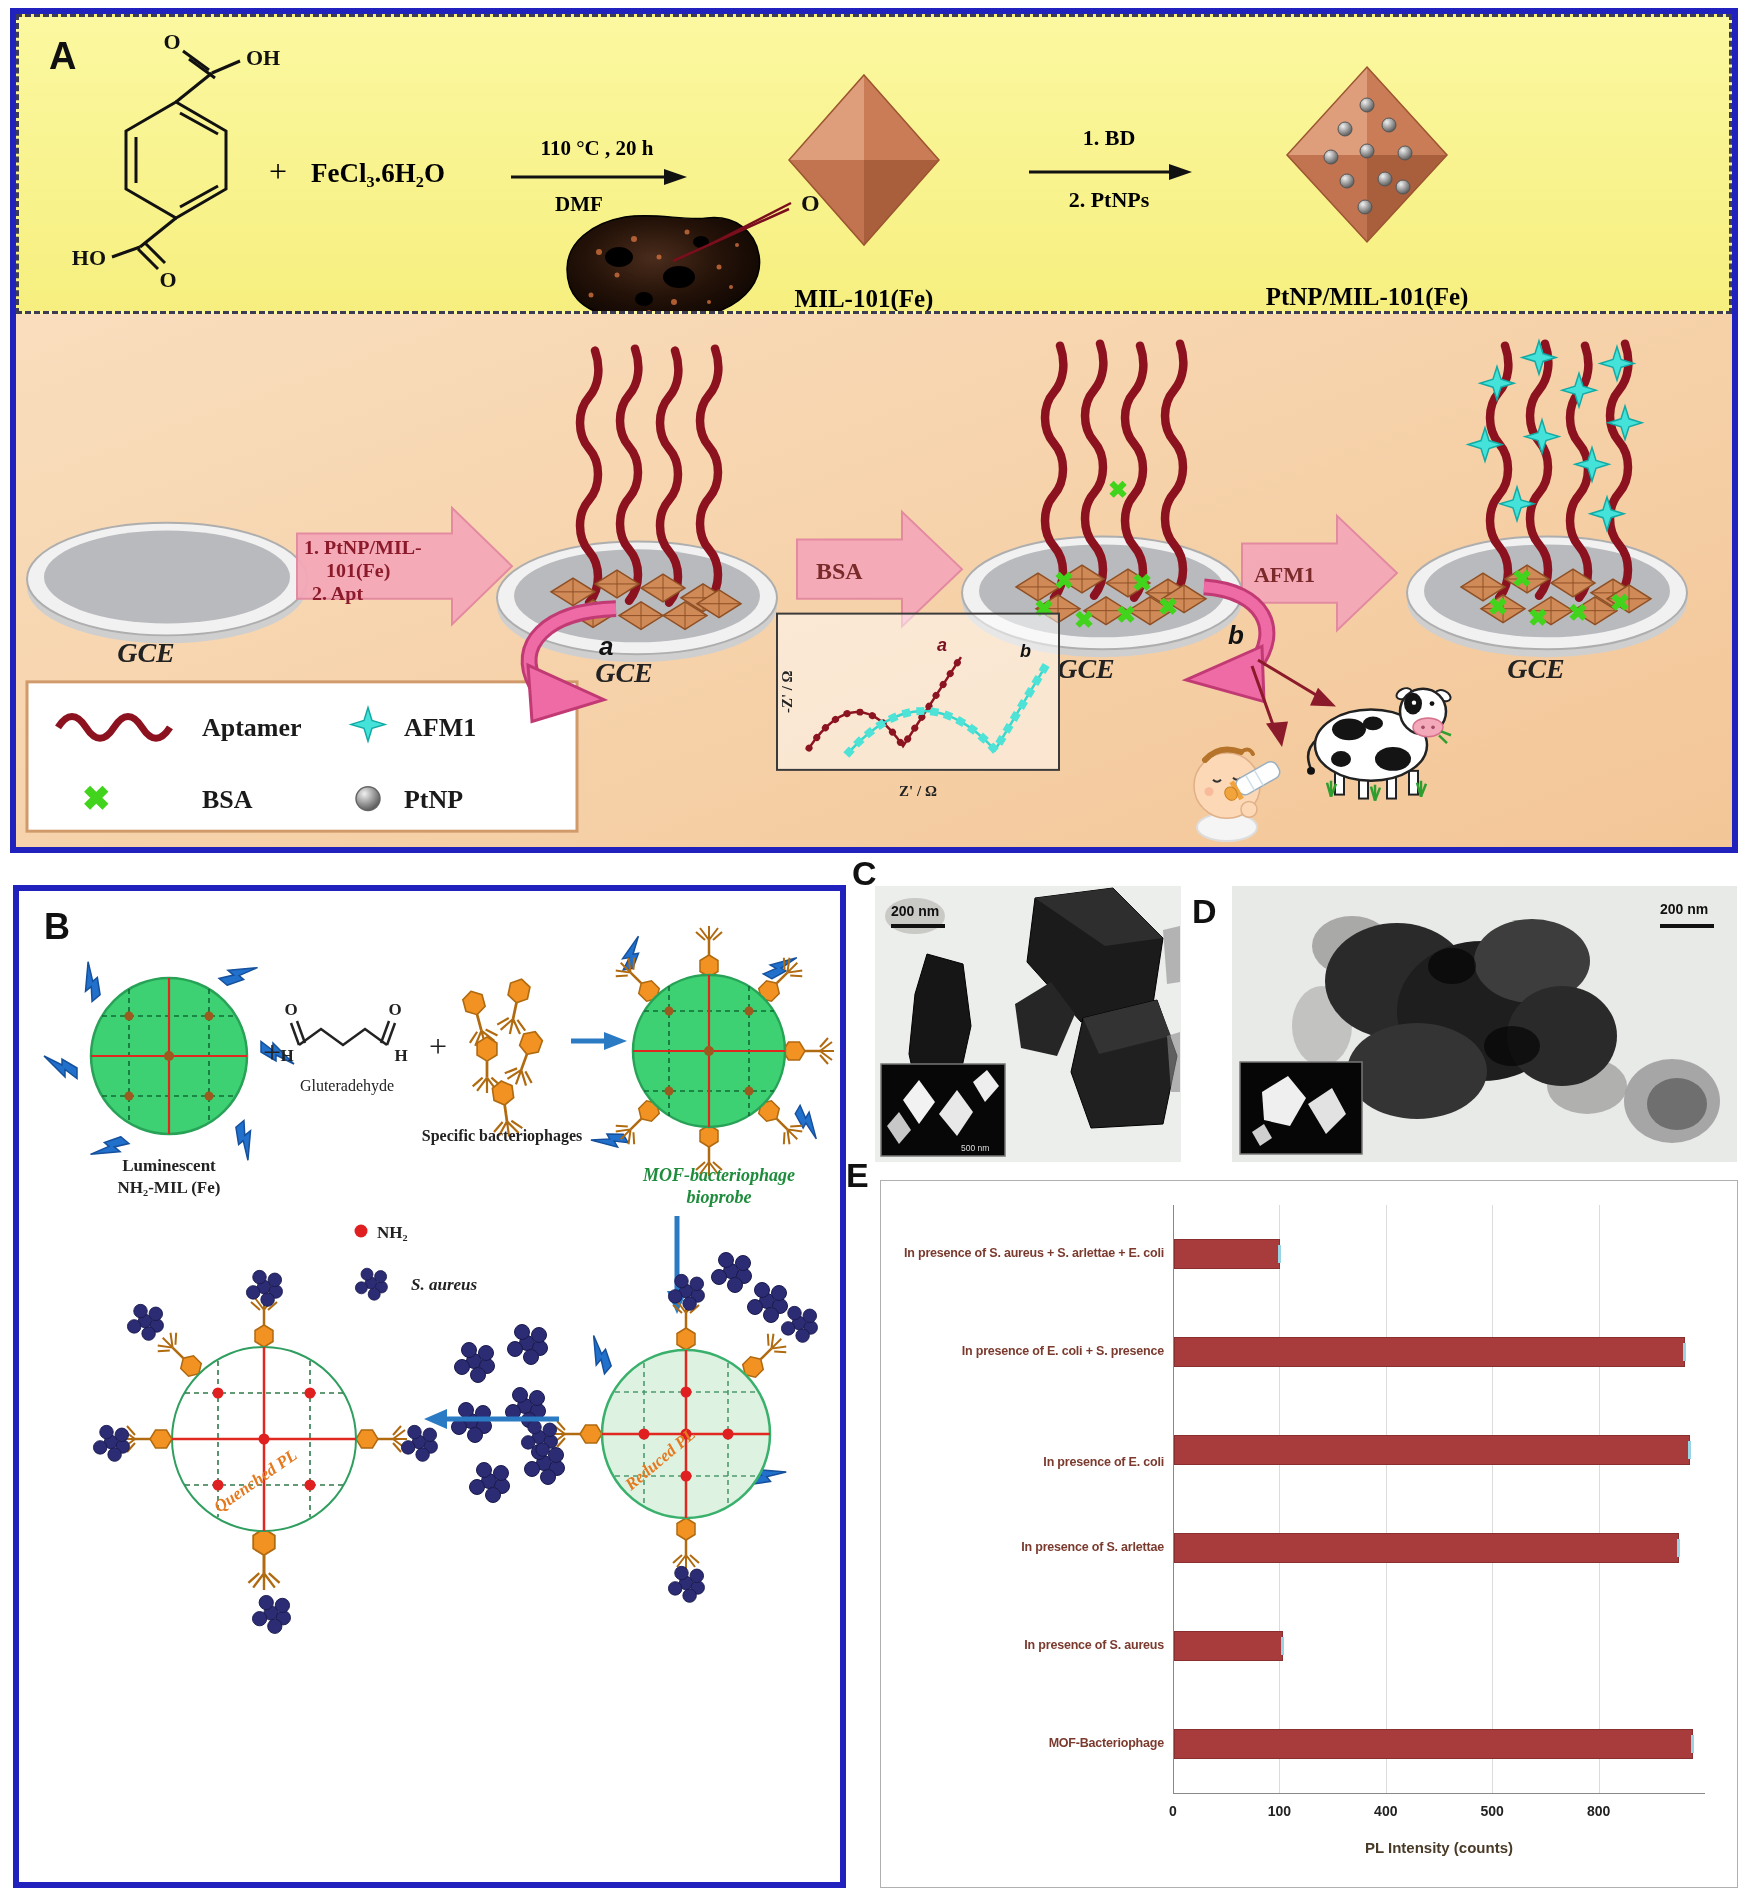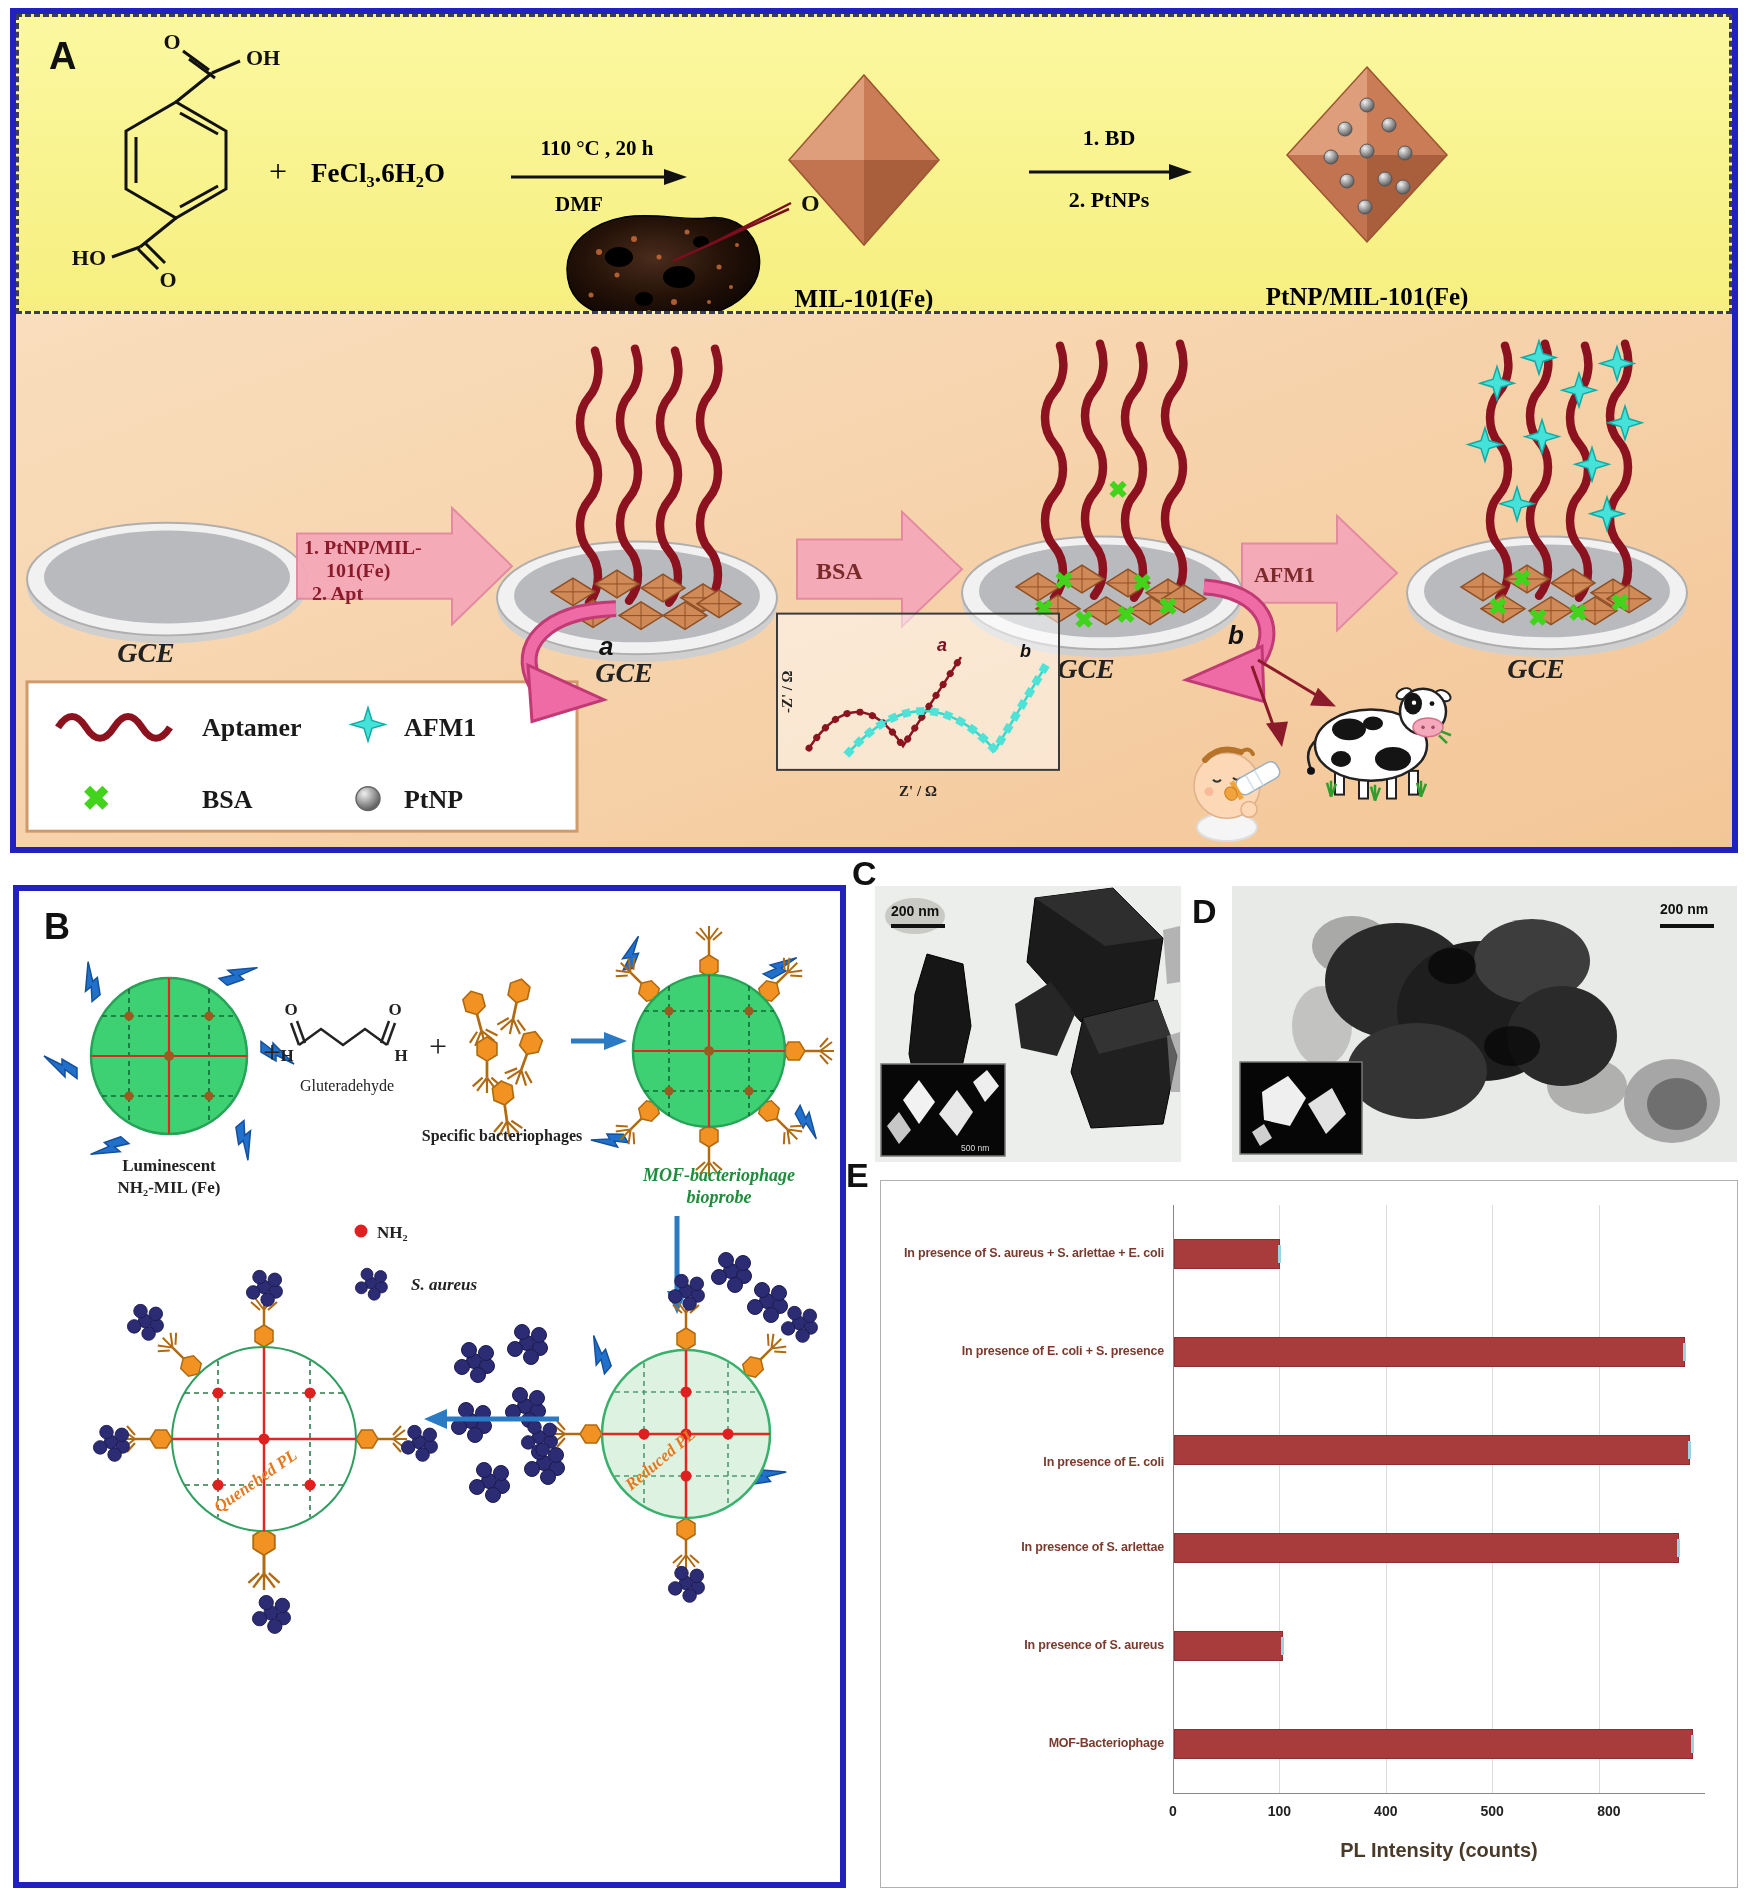--- a/index.html
+++ b/index.html
@@ -16,21 +16,21 @@
           background:linear-gradient(160deg,#f9debd,#f3c697);}
   #panelB{position:absolute;left:13px;top:885px;width:833px;height:1003px;
           border:6px solid #2121bd;box-sizing:border-box;background:#fff;}
   #panelC{position:absolute;left:875px;top:886px;width:306px;height:276px;background:#eceeeb;}
   #panelD{position:absolute;left:1232px;top:886px;width:505px;height:276px;background:#e8eae7;}
   #panelE{position:absolute;left:880px;top:1180px;width:858px;height:708px;background:#fff;
           border:1.5px solid #b0b0b0;box-sizing:border-box;}
   .catlab{font-size:12.5px;font-weight:600;letter-spacing:-0.2px;color:#7b3a2e;
           white-space:nowrap;font-family:"Liberation Sans",sans-serif;padding-left:32px;}
   .tick{font-size:14px;font-weight:600;color:#222;text-align:center;}
-  .xtitle{font-size:20px;font-weight:bold;color:#4a3a28;text-align:center;}
+  .xtitle{font-size:15px;font-weight:bold;color:#4a3a28;text-align:center;}
   .bar{border:1px solid #8a2f2f;box-sizing:border-box;}
   svg{display:block;}
 </style>
 </head>
 <body>
 
 <div id="root">
 
   <div id="panelA">
 
@@ -670,21 +670,21 @@
   <div class="letter" style="left:846px;top:1156px;">E</div>
   <div id="panelE">
       <div class="tick" style="position: absolute; left: 270px; top: 622px; width: 44px;">0</div>
       <div style="position: absolute; left: 398.4px; top: 24px; width: 1px; height: 588px; background: rgb(220, 220, 220);"></div>
       <div class="tick" style="position: absolute; left: 376.4px; top: 622px; width: 44px;">100</div>
       <div style="position: absolute; left: 504.8px; top: 24px; width: 1px; height: 588px; background: rgb(220, 220, 220);"></div>
       <div class="tick" style="position: absolute; left: 482.8px; top: 622px; width: 44px;">400</div>
       <div style="position: absolute; left: 611.2px; top: 24px; width: 1px; height: 588px; background: rgb(220, 220, 220);"></div>
       <div class="tick" style="position: absolute; left: 589.2px; top: 622px; width: 44px;">500</div>
       <div style="position: absolute; left: 717.6px; top: 24px; width: 1px; height: 588px; background: rgb(220, 220, 220);"></div>
-      <div class="tick" style="position: absolute; left: 695.6px; top: 622px; width: 44px; text-align: right;">800</div>
+      <div class="tick" style="position: absolute; left: 695.6px; top: 622px; width: 44px;">800</div>
       <div style="position: absolute; left: 292px; top: 24px; width: 1px; height: 588px; background: rgb(136, 136, 136);"></div>
       <div style="position: absolute; left: 292px; top: 612px; width: 532px; height: 1px; background: rgb(136, 136, 136);"></div>
       <div class="catlab" style="position: absolute; right: 573px; top: 65px;">In presence of S. aureus + S. arlettae + E. coli</div>
       <div class="bar" style="position: absolute; left: 293px; top: 58px; width: 106.4px; height: 30px; background: rgb(168, 59, 59);"></div>
       <div style="position: absolute; left: 397.4px; top: 64px; width: 3px; height: 18px; background: rgb(154, 212, 228);"></div>
       <div class="catlab" style="position: absolute; right: 573px; top: 163px;">In presence of E. coli + S. presence</div>
       <div class="bar" style="position: absolute; left: 293px; top: 156px; width: 510.72px; height: 30px; background: rgb(168, 59, 59);"></div>
       <div style="position: absolute; left: 801.72px; top: 162px; width: 3px; height: 18px; background: rgb(154, 212, 228);"></div>
       <div class="catlab" style="position: absolute; right: 573px; top: 246px; margin-top: 28px;">In presence of E. coli</div>
       <div class="bar" style="position: absolute; left: 293px; top: 254px; width: 516.04px; height: 30px; background: rgb(168, 59, 59);"></div>

